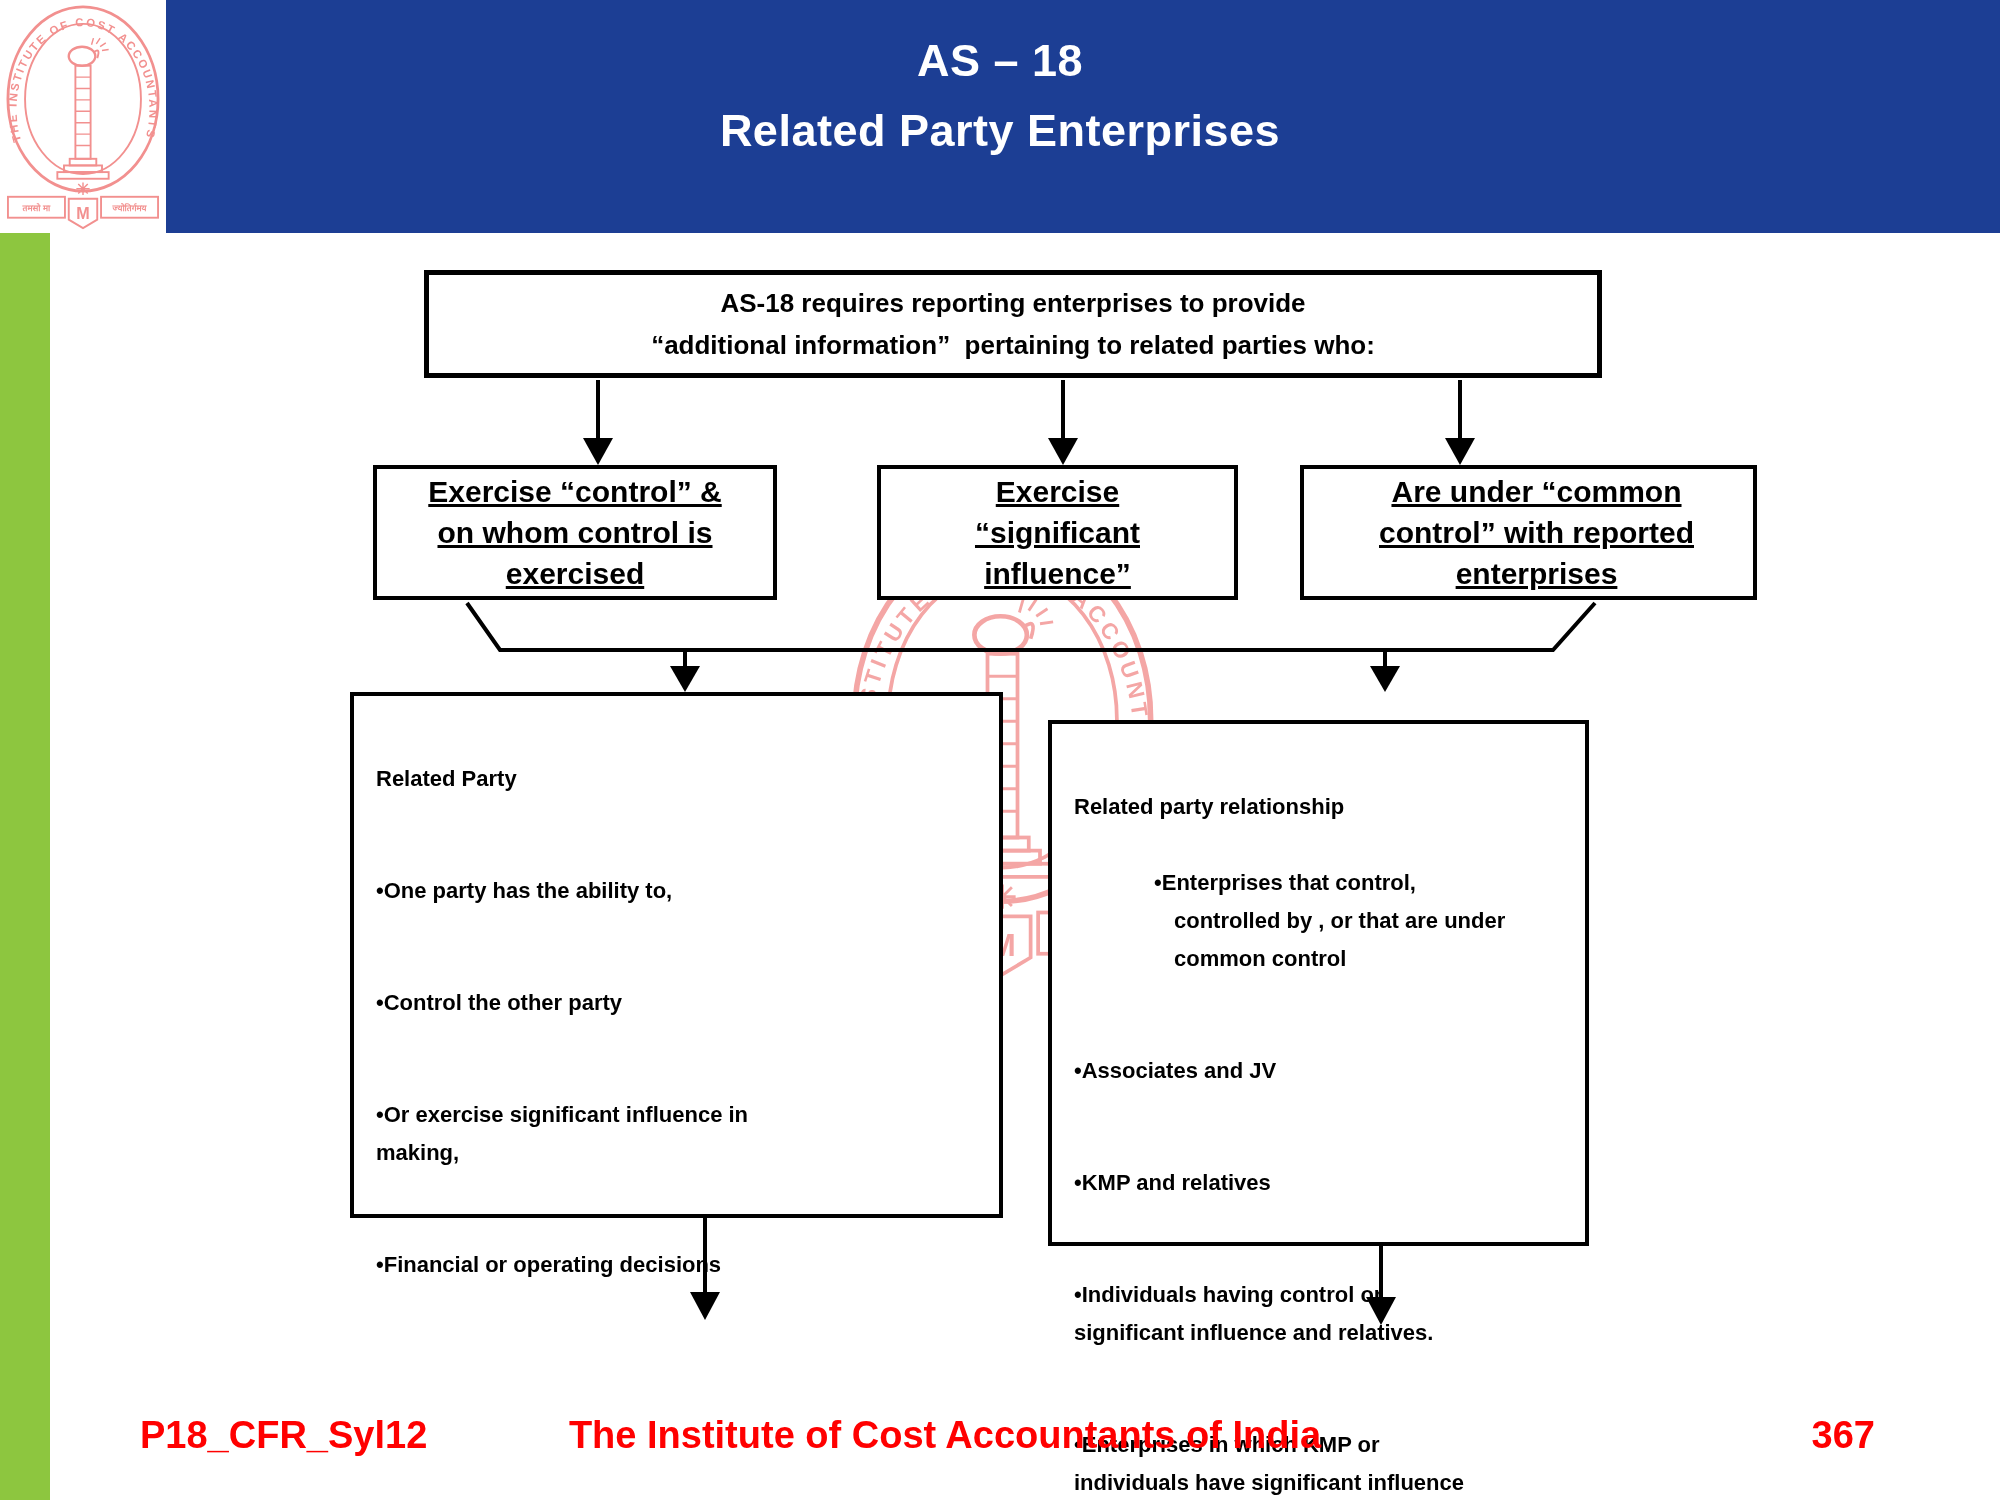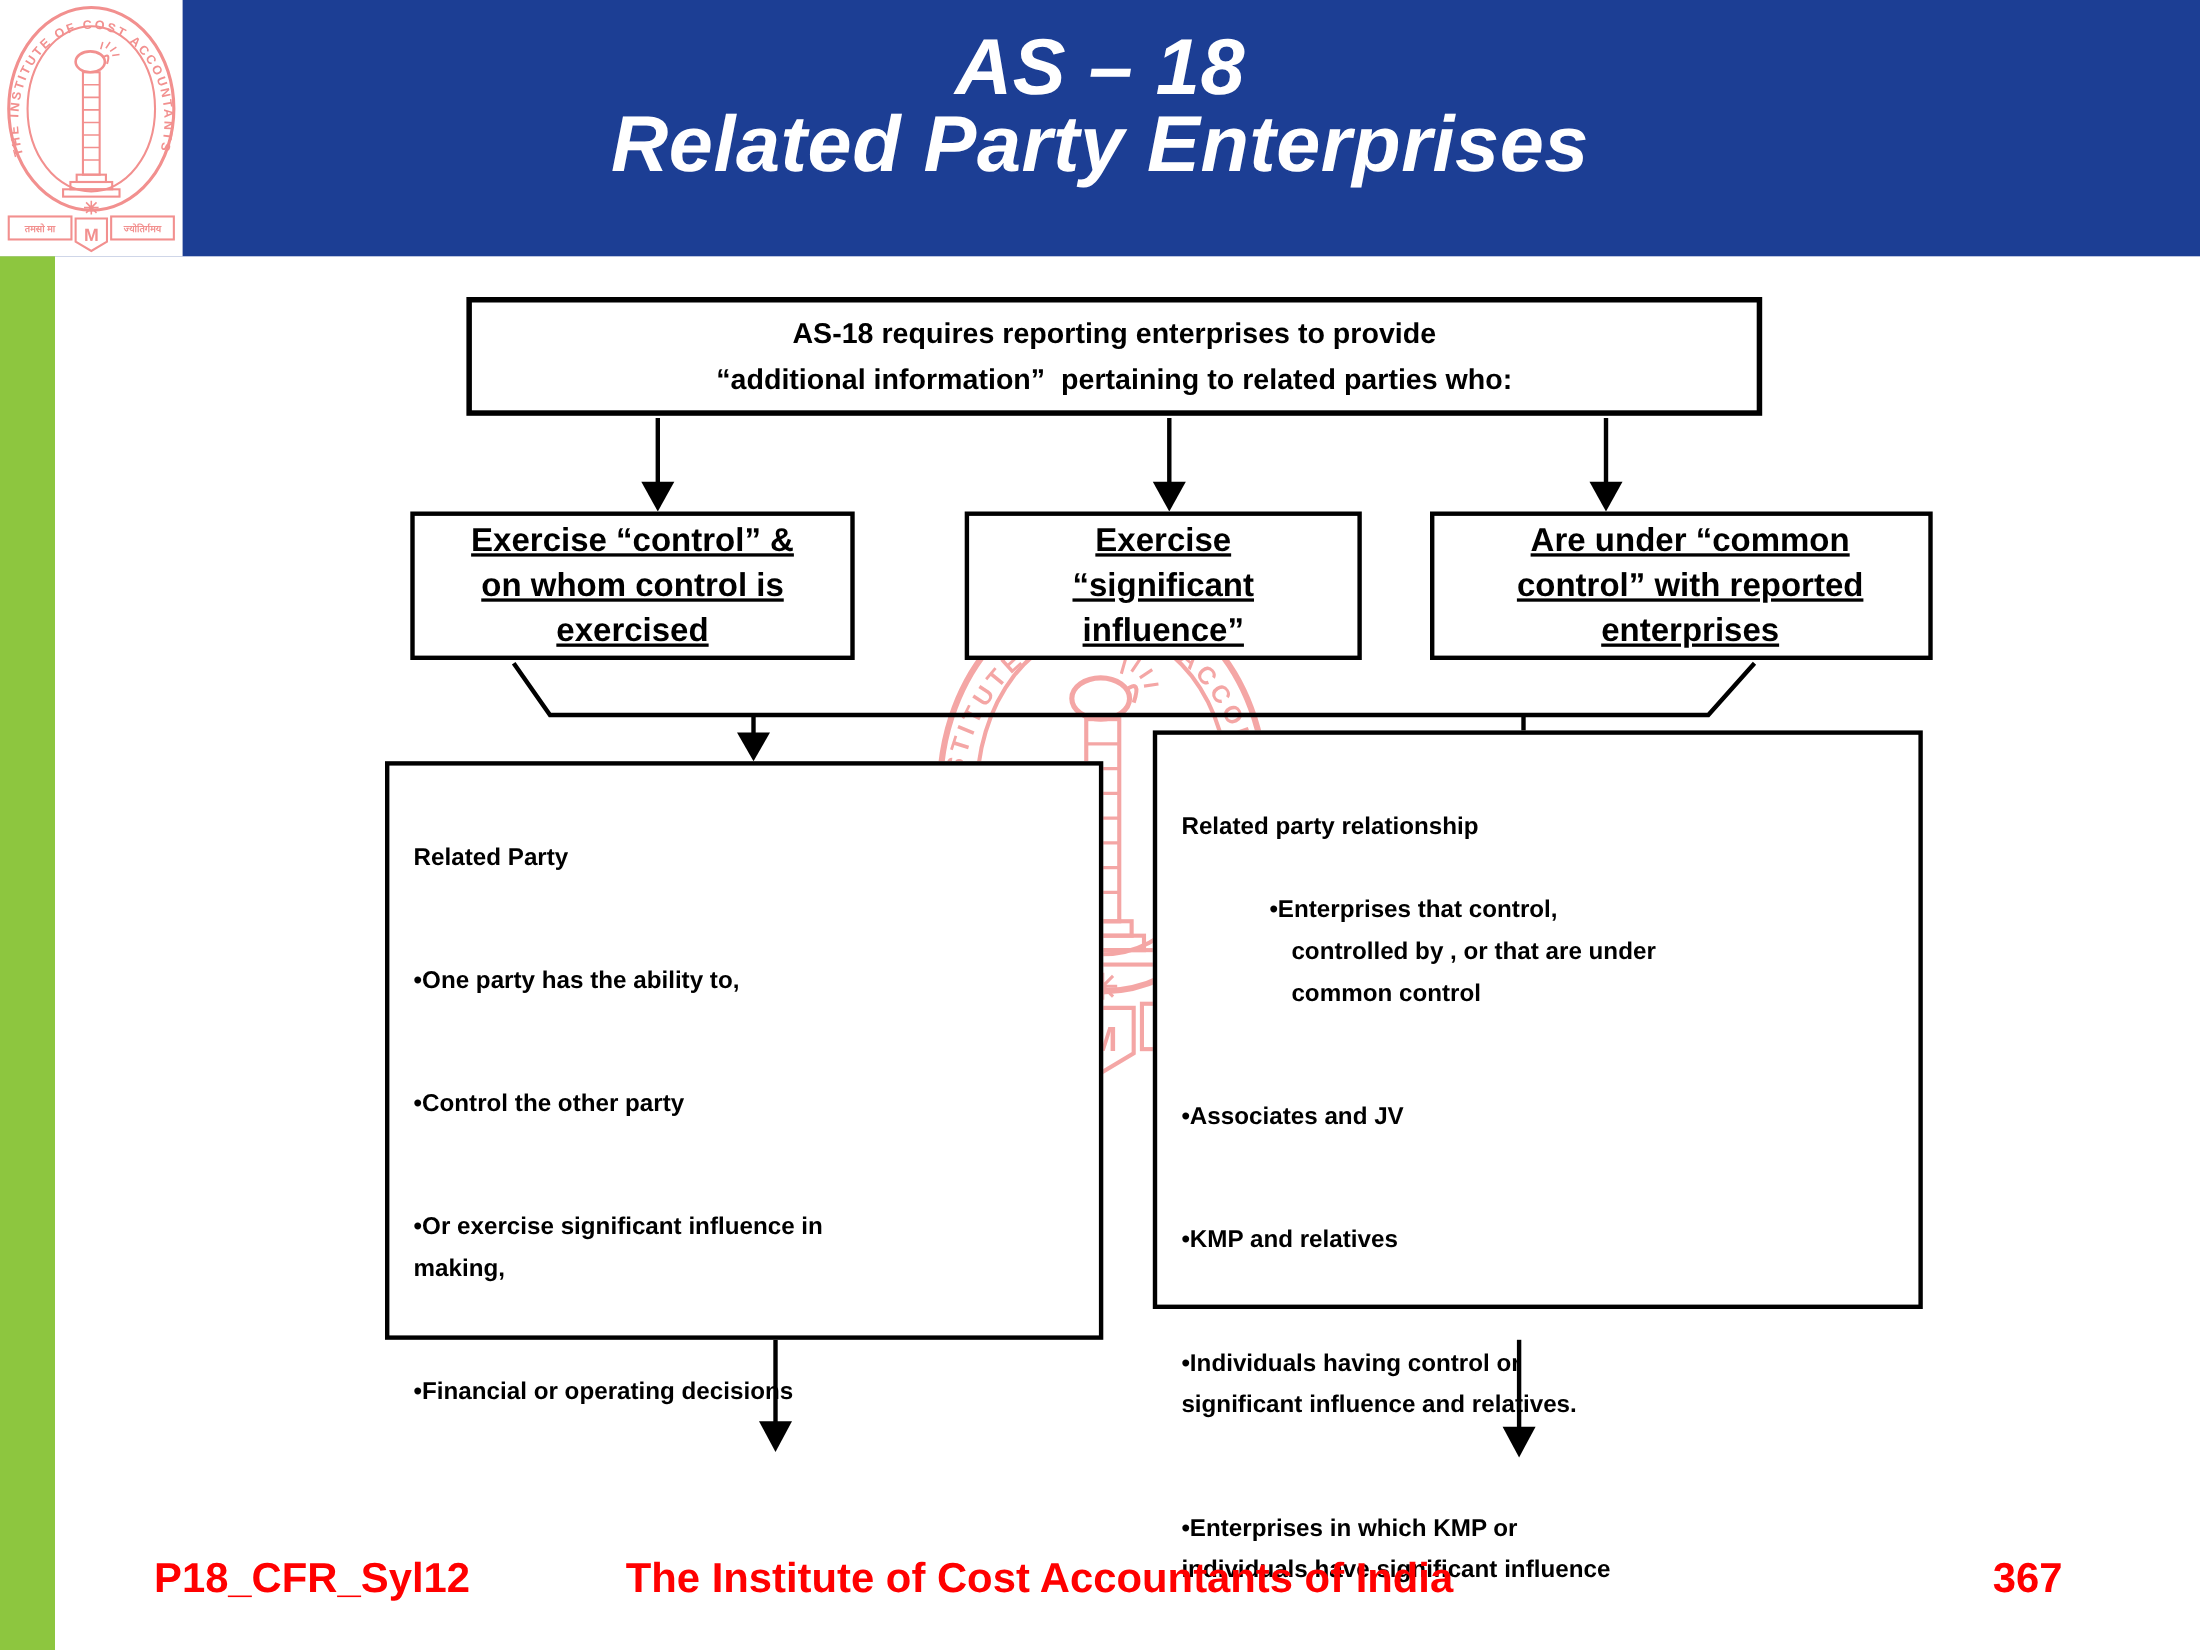--- a/index.html
+++ b/index.html
@@ -8,21 +8,21 @@
     font-family:"Liberation Sans", sans-serif; overflow:hidden;
     -webkit-font-smoothing:antialiased;
   }
   .header-band {
     position:absolute; left:0; top:0; width:2000px; height:233px;
     background:var(--header-bg,#1c3e94);
   }
   .slide-title {
     position:absolute; left:0; top:26px; width:2000px;
     text-align:center; color:#ffffff; font-weight:bold;
-    font-size:72px; line-height:70px; letter-spacing:0.5px;font-style:italic;
+    font-size:45px; line-height:70px; letter-spacing:0.5px;
   }
   .logo-box {
     position:absolute; left:0; top:0; width:166px; height:233px;
     background:#ffffff;
   }
   .logo-box svg { position:absolute; left:2px; top:3px; width:162px; height:228px; color:var(--logo-pink,#f2908f); }
   .green-bar {
     position:absolute; left:0; top:233px; width:50px; height:1267px;
     background:var(--accent-green,#8dc63f);
   }
@@ -53,21 +53,21 @@
     text-decoration:underline;
   }
   #branch-a { left:373px; top:465px; width:404px; height:135px; }
   #branch-b { left:877px; top:465px; width:361px; height:135px; }
   #branch-c { left:1300px; top:465px; width:457px; height:135px;padding-left:16px; }
   .detail {
     font-weight:bold; font-size:22px; line-height:38px;
     padding:26px 22px; white-space:pre-line;
   }
   #detail-left  { left:350px;  top:692px; width:653px; height:526px; }
-  #detail-right { left:1048px; top:664px; width:700px; height:526px; }
+  #detail-right { left:1048px; top:720px; width:541px; height:526px; }
   .detail-title { white-space:pre-line; }
   .bullet { margin-top:36px; white-space:pre-line; }
   .bullet::before { content:"\2022"; }
   .bullet-indent {
     margin-left:80px; margin-top:0;
     padding-left:20px; text-indent:-20px; white-space:pre-line;
   }
   .bullet-indent::before { content:"\2022"; }
   .footer {
     position:absolute; left:0; top:1414px; width:2000px; height:44px;

